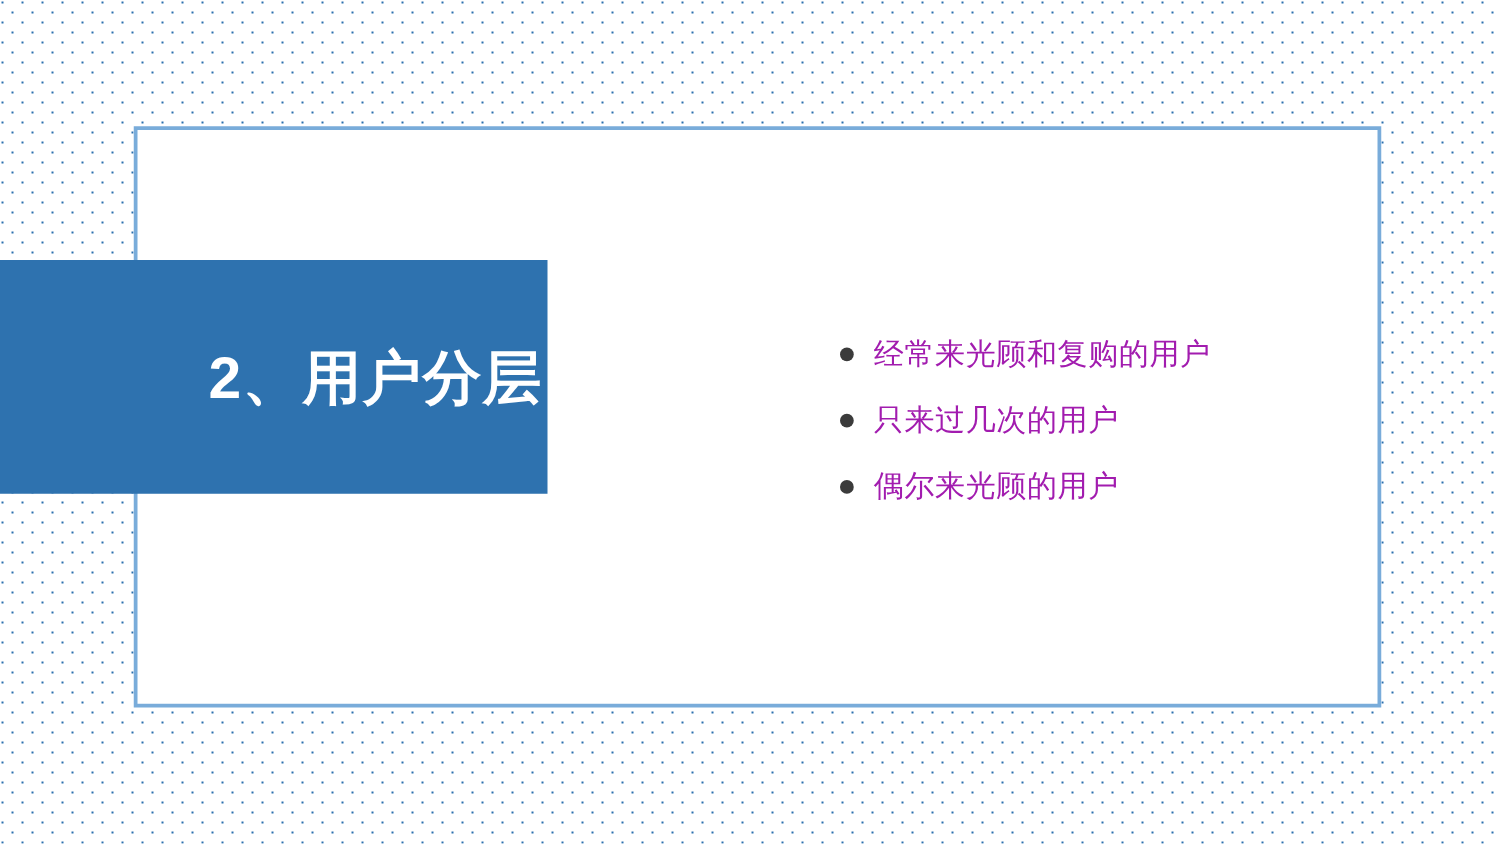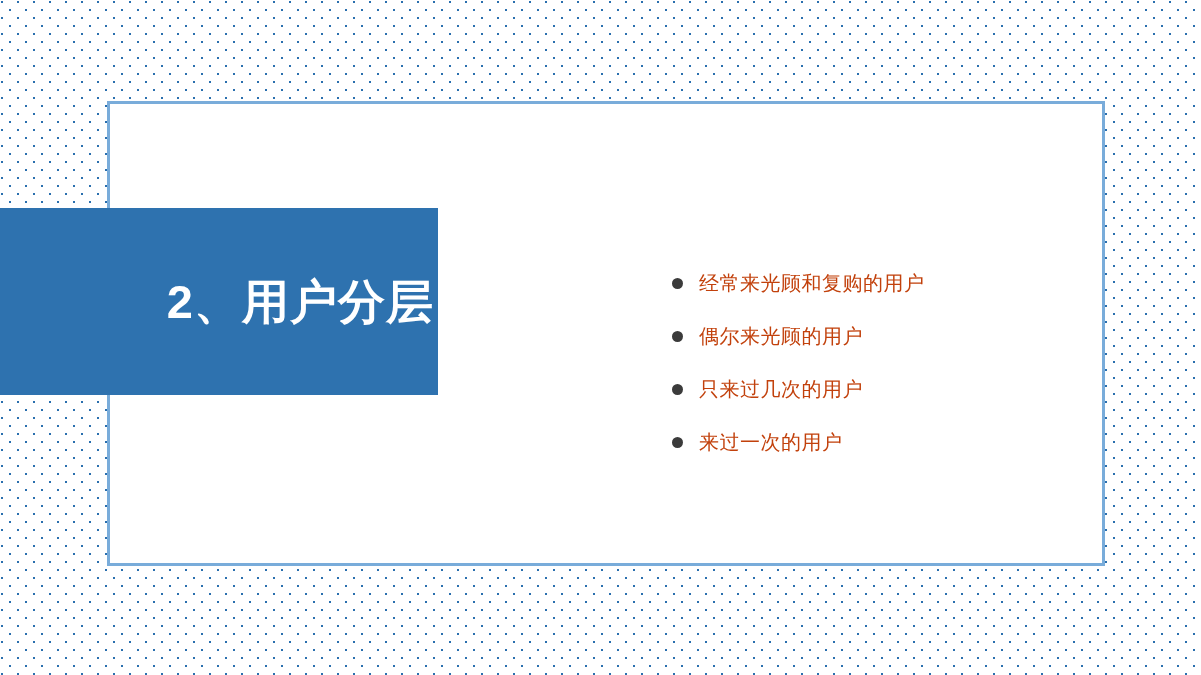--- a/index.html
+++ b/index.html
@@ -87,22 +87,22 @@
     width: 11px;
     height: 11px;
     border-radius: 50%;
     background: #3B3B3B;
     margin-top: 11px;
     margin-right: 16px;
   }
 
   .bullet-text {
     flex: 1 1 auto;
-    color: #c2410c;
-    font-size: 20px;
+    color: #a21caf;
+    font-size: 24px;
     line-height: 33px;
     font-family: "Liberation Sans", "DejaVu Sans", sans-serif;
     letter-spacing: 0.5px;
   }
 </style>
 </head>
 <body>
 
 <div id="slide">
 
@@ -110,32 +110,28 @@
 
     <div id="bullet-list">
 
       <div class="bullet-row">
         <span class="bullet-marker"></span>
         <span class="bullet-text">经常来光顾和复购的用户</span>
       </div>
 
       <div class="bullet-row">
         <span class="bullet-marker"></span>
-        <span class="bullet-text">偶尔来光顾的用户</span>
-      </div>
-
-      <div class="bullet-row">
-        <span class="bullet-marker"></span>
         <span class="bullet-text">只来过几次的用户</span>
       </div>
 
       <div class="bullet-row">
         <span class="bullet-marker"></span>
-        <span class="bullet-text">来过一次的用户</span>
+        <span class="bullet-text">偶尔来光顾的用户</span>
       </div>
+
 
 
 
     </div>
   </div>
 
   <div id="title-banner">
     <span id="title-text">2、用户分层</span>
   </div>
 

